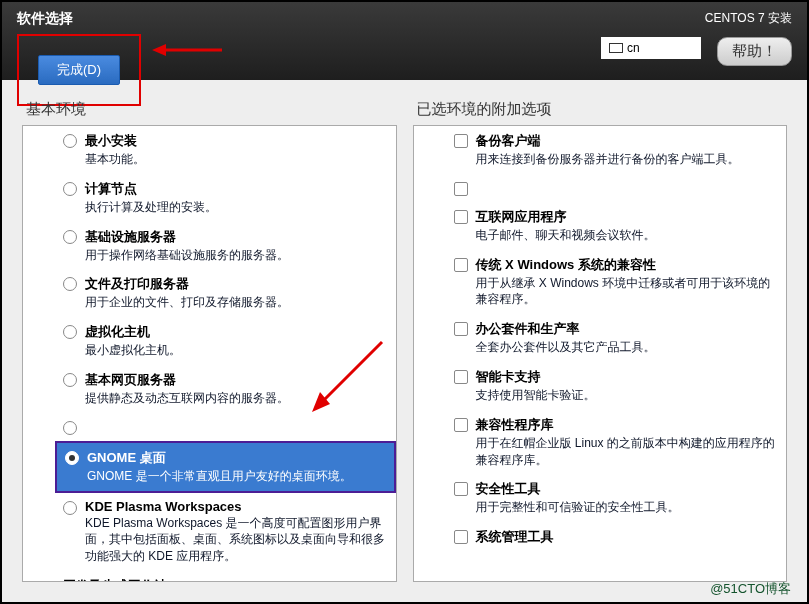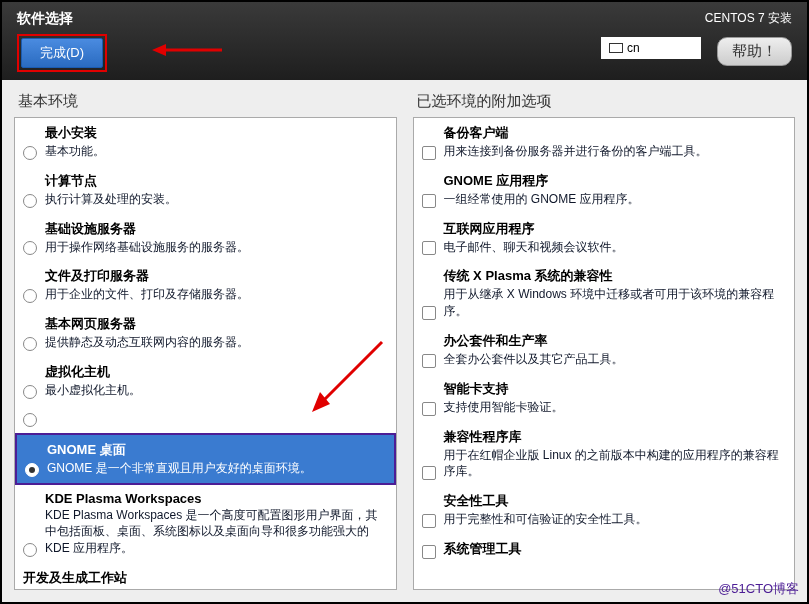--- a/index.html
+++ b/index.html
@@ -18,21 +18,21 @@
       display: flex;
       justify-content: space-between;
       align-items: flex-start;
       padding: 8px 15px 10px 15px;
       height: 78px;
     }
     .header-left { display: flex; flex-direction: column; gap: 6px; }
     .header-title { font-size: 14px; font-weight: bold; }
     .done-wrap {
       border: 2px solid #e00000;
-      padding: 2px;
+      padding: 19px;
       display: inline-block;
       width: fit-content;
       text-decoration: underline;
     }
     .done-btn {
       background: linear-gradient(to bottom, #4a8be0, #2a6bc0);
       color: #fff;
       border: 1px solid #1a5bb0;
       padding: 5px 18px;
       font-size: 13px;
@@ -59,21 +59,21 @@
       border: 1px solid #999;
       padding: 4px 14px;
       font-size: 15px;
       cursor: pointer;
       border-radius: 10px;
     }
     .content {
       display: flex;
       background: #eeeeee;
       height: calc(100% - 78px);
-      padding: 12px;
+      padding: 20px;
       gap: 16px;
     }
     .column {
       flex: 1;
       display: flex;
       flex-direction: column;
     }
     .col-title {
       font-size: 15px;
       color: #333;
@@ -82,23 +82,24 @@
     }
     .list-box {
       background: #fff;
       border: 1px solid #aaa;
       flex: 1;
       overflow-y: auto;
       font-size: 13px;
     }
     .item {
       display: flex;
-      align-items: flex-end;
+      align-items: flex-start;
       padding: 6px 8px;
       border-bottom: none;
+      margin-left: 32px;
     }
     .item-radio, .item-check {
       width: 14px;
       height: 14px;
       margin-right: 8px;
       margin-top: 2px;
       flex-shrink: 0;
     }
     .item-radio {
       border: 1px solid #888;
@@ -144,23 +145,23 @@
       pointer-events: none;
     }
     .arrow2 {
       position: absolute;
       left: 300px;
       top: 330px;
       pointer-events: none;
     }
     .watermark {
       position: absolute;
-      right: 8px;
+      right: 16px;
       bottom: 4px;
-      color: #4c1d95;
+      color: #14532d;
       font-size: 13px;
     }
   </style>
 </head>
 <body>
 
 <div class="header">
   <div class="header-left">
     <div class="header-title">软件选择</div>
     <div class="done-wrap">
@@ -207,29 +208,29 @@
         <div class="item">
           <div class="item-radio"></div>
           <div class="item-body">
             <div class="item-title">文件及打印服务器</div>
             <div class="item-desc">用于企业的文件、打印及存储服务器。</div>
           </div>
         </div>
         <div class="item">
           <div class="item-radio"></div>
           <div class="item-body">
+            <div class="item-title">虚拟化主机</div>
+            <div class="item-desc">最小虚拟化主机。</div>
+          </div>
+        </div>
+        <div class="item">
+          <div class="item-radio"></div>
+          <div class="item-body">
             <div class="item-title">基本网页服务器</div>
             <div class="item-desc">提供静态及动态互联网内容的服务器。</div>
-          </div>
-        </div>
-        <div class="item">
-          <div class="item-radio"></div>
-          <div class="item-body">
-            <div class="item-title">虚拟化主机</div>
-            <div class="item-desc">最小虚拟化主机。</div>
           </div>
         </div>
         <div class="item">
           <div class="item-radio"></div>
         </div>
         <div class="item selected highlight-box">
           <div class="item-radio selected"></div>
           <div class="item-body">
             <div class="item-title">GNOME 桌面</div>
             <div class="item-desc">GNOME 是一个非常直观且用户友好的桌面环境。</div>
@@ -254,36 +255,32 @@
     <div class="list-box" id="right-list">
         <div class="item">
           <div class="item-check"></div>
           <div class="item-body">
             <div class="item-title">备份客户端</div>
             <div class="item-desc">用来连接到备份服务器并进行备份的客户端工具。</div>
           </div>
         </div>
         <div class="item">
           <div class="item-check"></div>
-          <div class="item-body">
-            <div class="item-title">GNOME 应用程序</div>
-            <div class="item-desc">一组经常使用的 GNOME 应用程序。</div>
-          </div>
         </div>
         <div class="item">
           <div class="item-check"></div>
           <div class="item-body">
             <div class="item-title">互联网应用程序</div>
             <div class="item-desc">电子邮件、聊天和视频会议软件。</div>
           </div>
         </div>
         <div class="item">
           <div class="item-check"></div>
           <div class="item-body">
-            <div class="item-title">传统 X Plasma 系统的兼容性</div>
+            <div class="item-title">传统 X Windows 系统的兼容性</div>
             <div class="item-desc">用于从继承 X Windows 环境中迁移或者可用于该环境的兼容程序。</div>
           </div>
         </div>
         <div class="item">
           <div class="item-check"></div>
           <div class="item-body">
             <div class="item-title">办公套件和生产率</div>
             <div class="item-desc">全套办公套件以及其它产品工具。</div>
           </div>
         </div>

